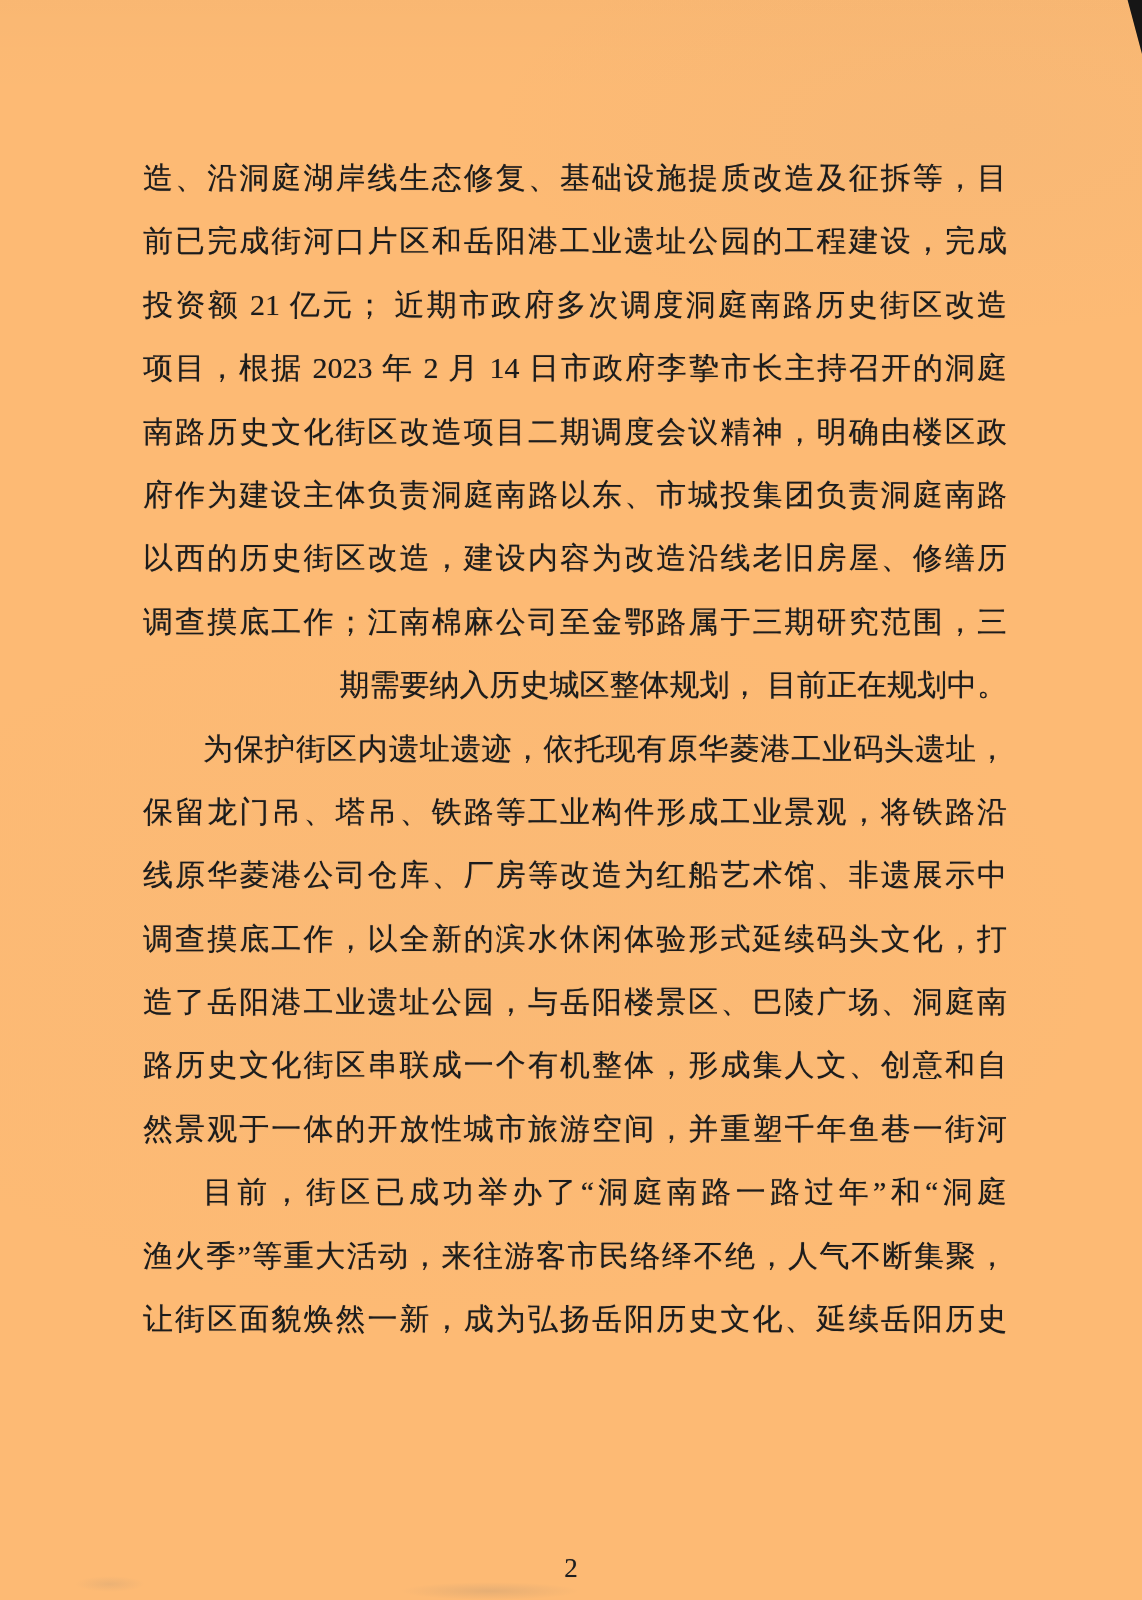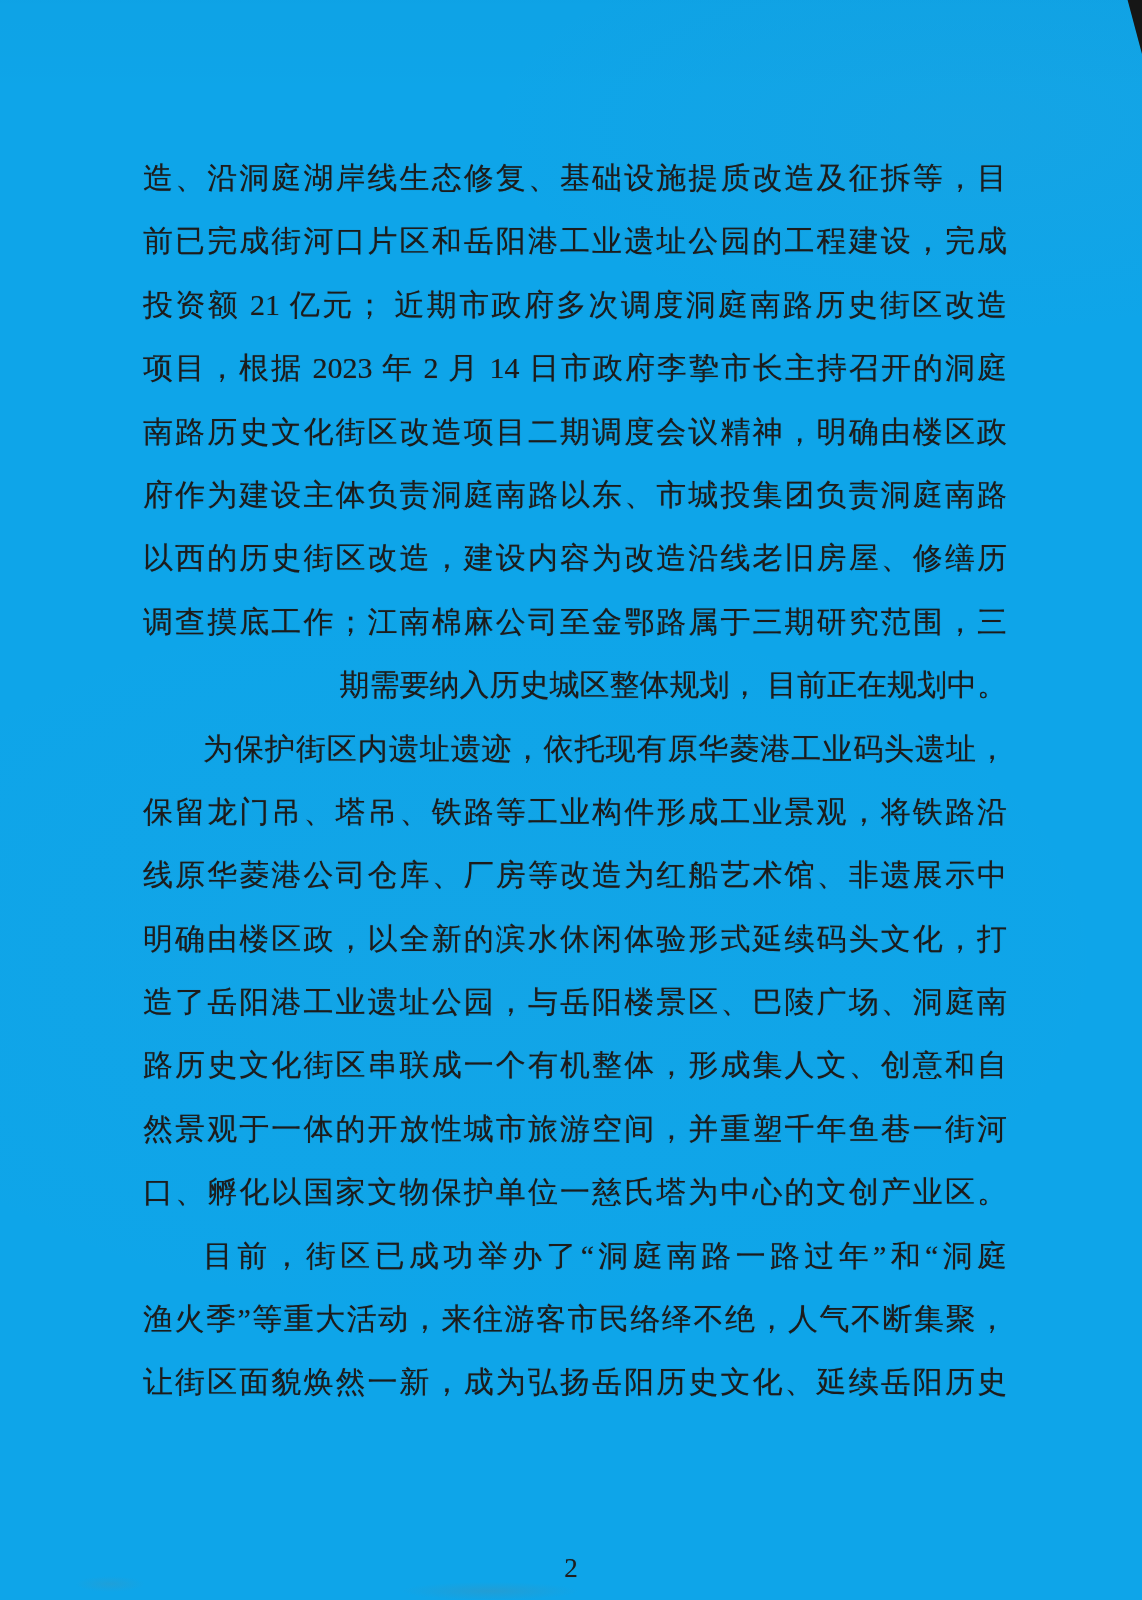--- a/index.html
+++ b/index.html
@@ -4,21 +4,21 @@
 <style>
   html, body {
     margin: 0;
     padding: 0;
     background: #ffffff;
   }
   .page {
     position: relative;
     width: 1142px;
     height: 1600px;
-    background: #0ea5e9;
+    background: #fdba74;
     overflow: hidden;
     font-family: "Liberation Serif", "DejaVu Serif", serif;
   }
   
   .paper-texture {
     position: absolute;
     inset: 0;
     pointer-events: none;
     background:
       radial-gradient(ellipse 700px 300px at 85% 8%, rgba(150,145,140,0.05), rgba(0,0,0,0) 70%),
@@ -107,25 +107,24 @@
     <div class="line">投资额 21 亿元； 近期市政府多次调度洞庭南路历史街区改造</div>
     <div class="line">项目，根据 2023 年 2 月 14 日市政府李挚市长主持召开的洞庭</div>
     <div class="line">南路历史文化街区改造项目二期调度会议精神，明确由楼区政</div>
     <div class="line">府作为建设主体负责洞庭南路以东、市城投集团负责洞庭南路</div>
     <div class="line">以西的历史街区改造，建设内容为改造沿线老旧房屋、修缮历</div>
     <div class="line">调查摸底工作；江南棉麻公司至金鄂路属于三期研究范围，三</div>
     <div class="line align-left">期需要纳入历史城区整体规划， 目前正在规划中。</div>
     <div class="line indent">为保护街区内遗址遗迹，依托现有原华菱港工业码头遗址，</div>
     <div class="line">保留龙门吊、塔吊、铁路等工业构件形成工业景观，将铁路沿</div>
     <div class="line">线原华菱港公司仓库、厂房等改造为红船艺术馆、非遗展示中</div>
-    <div class="line">明确由楼区政，以全新的滨水休闲体验形式延续码头文化，打</div>
+    <div class="line">调查摸底工作，以全新的滨水休闲体验形式延续码头文化，打</div>
     <div class="line">造了岳阳港工业遗址公园，与岳阳楼景区、巴陵广场、洞庭南</div>
     <div class="line">路历史文化街区串联成一个有机整体，形成集人文、创意和自</div>
     <div class="line">然景观于一体的开放性城市旅游空间，并重塑千年鱼巷一街河</div>
-    <div class="line">口、孵化以国家文物保护单位一慈氏塔为中心的文创产业区。</div>
     <div class="line indent">目前，街区已成功举办了“洞庭南路一路过年”和“洞庭</div>
     <div class="line">渔火季”等重大活动，来往游客市民络绎不绝，人气不断集聚，</div>
     <div class="line">让街区面貌焕然一新，成为弘扬岳阳历史文化、延续岳阳历史</div>
   </div>
 
   <div class="page-number">2</div>
 
   <div class="smudge-1"></div>
   <div class="smudge-2"></div>
 

